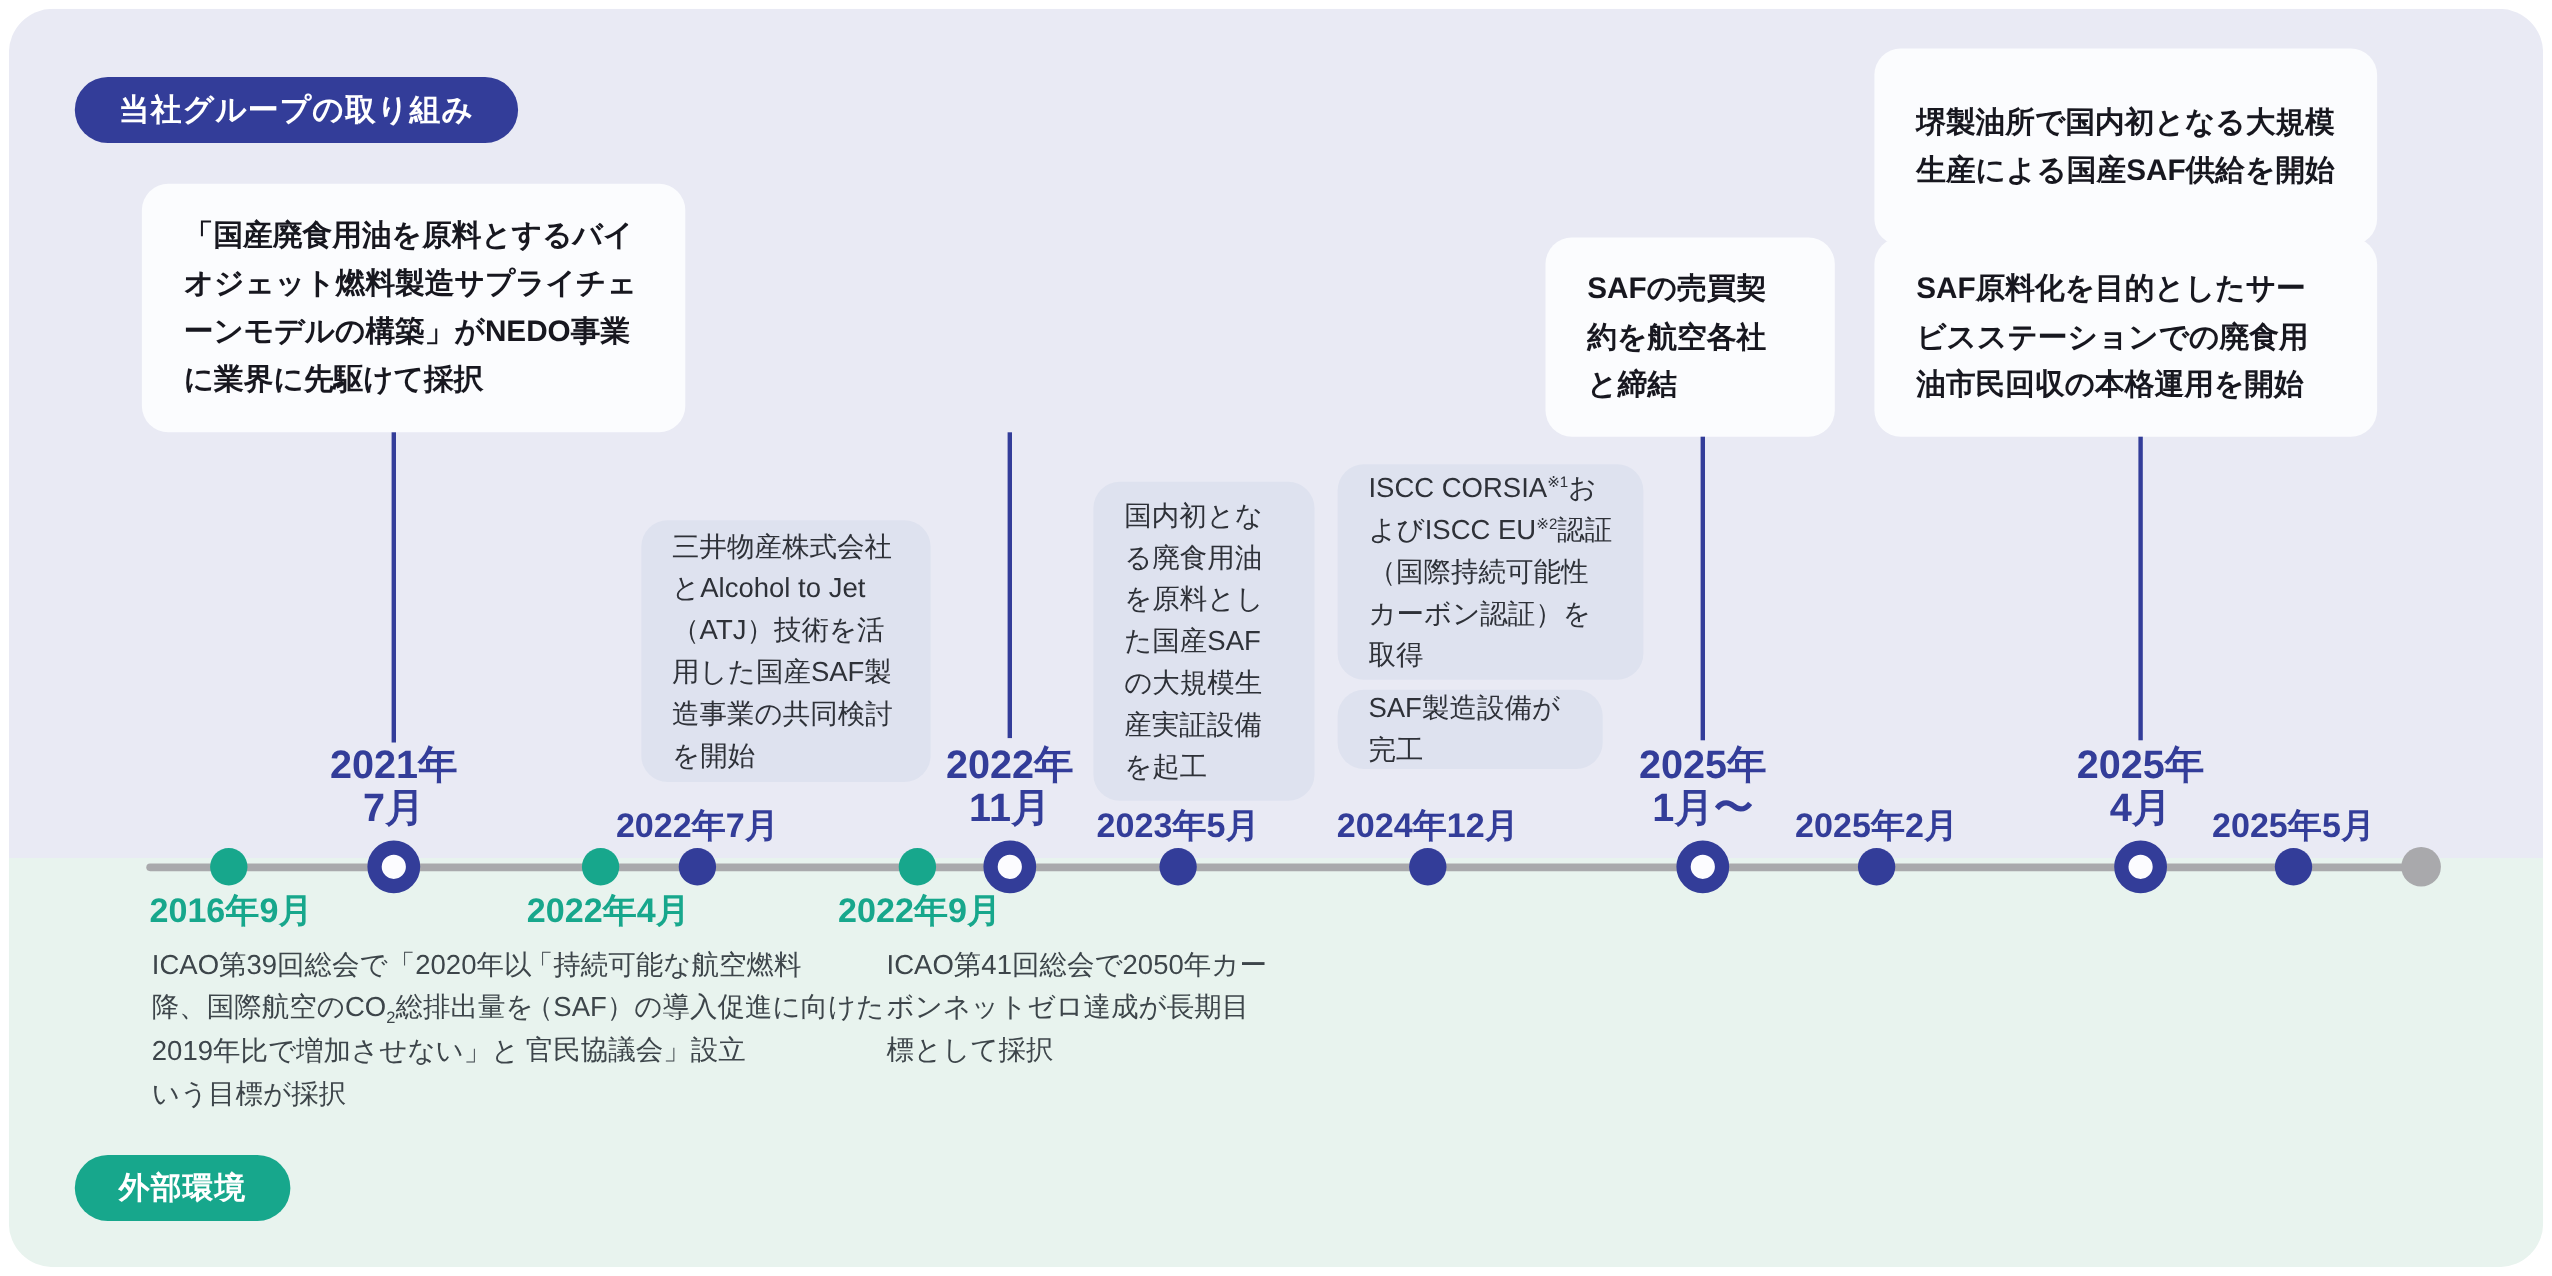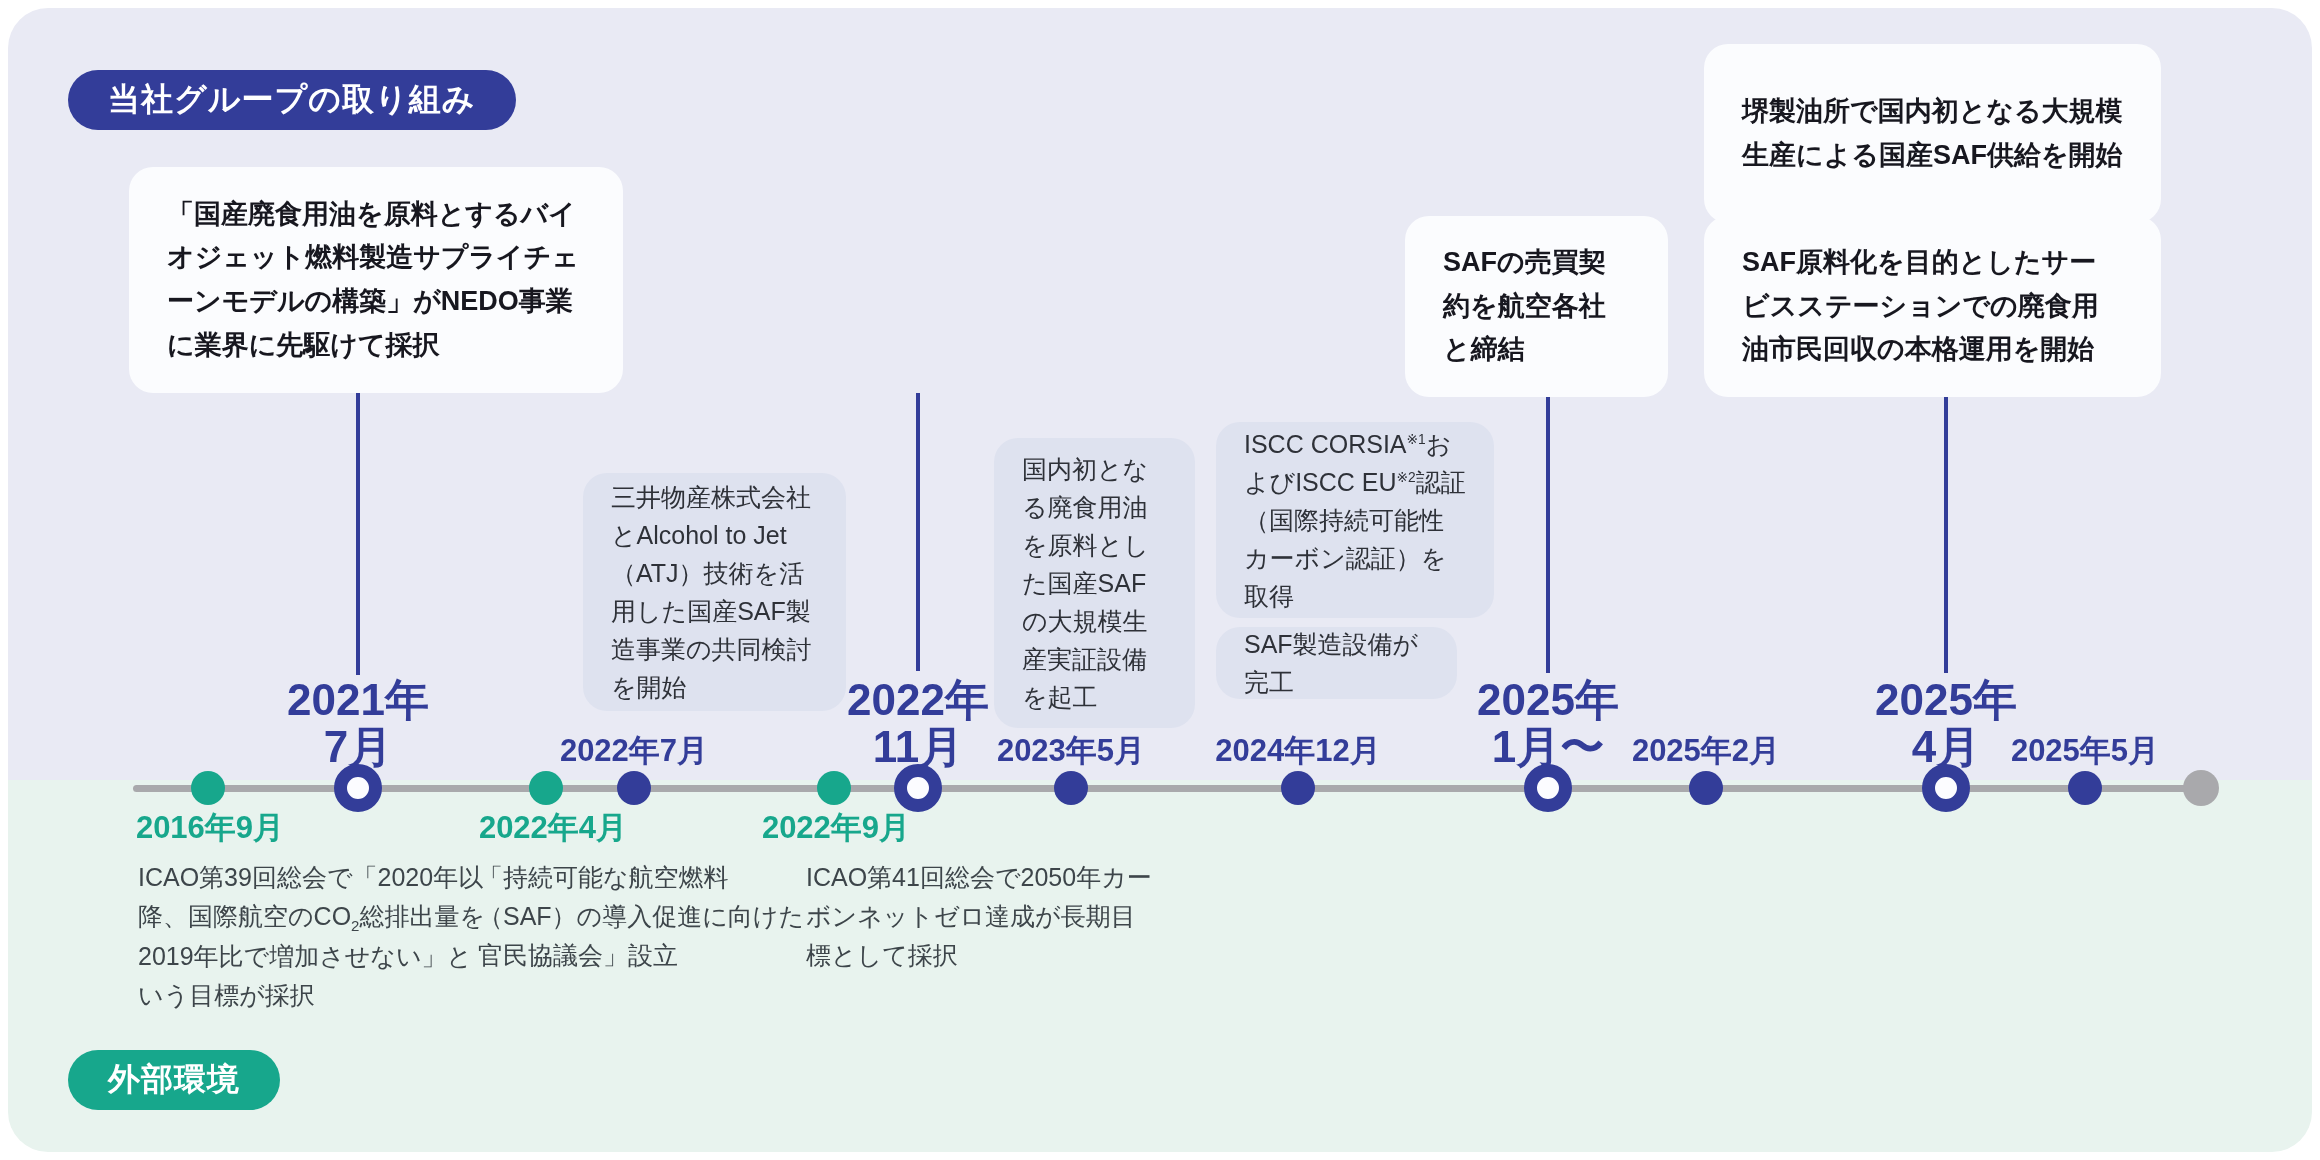--- a/index.html
+++ b/index.html
@@ -16,21 +16,21 @@
   }
   *{margin:0;padding:0;box-sizing:border-box;}
   html,body{width:2320px;height:1160px;background:#ffffff;overflow:hidden;}
   body{font-family:"Liberation Sans","DejaVu Sans",sans-serif;}
   #stage{position:relative;width:2320px;height:1160px;background:#ffffff;}
   #panel{position:absolute;left:8px;top:8px;right:8px;bottom:8px;border-radius:40px;overflow:hidden;}
   .panel-top{position:absolute;left:0;top:0;right:0;height:772px;background:var(--lavender);}
   .panel-bottom{position:absolute;left:0;top:772px;right:0;bottom:0;background:var(--mint);}
 
   .badge{position:absolute;height:60px;border-radius:30px;display:flex;align-items:center;justify-content:center;
-         color:#ffffff;font-weight:bold;font-size:32px;padding:0 40px;letter-spacing:1px;}
+         color:#ffffff;font-weight:bold;font-size:28px;padding:0 40px;letter-spacing:1px;}
   .badge-group{left:60px;top:62px;background:var(--indigo);}
   .badge-ext{left:60px;top:1042px;background:var(--teal);}
 
   .card{position:absolute;border-radius:24px;display:flex;align-items:center;}
   .card-white{background:var(--card-white);font-weight:bold;font-size:27px;line-height:1.62;color:var(--text-strong);padding:24px 38px;}
   .card-gray{background:var(--card-gray);font-size:25px;line-height:1.52;color:var(--text-soft);padding:22px 28px;}
   .card p{width:100%;}
   sup{font-size:0.55em;vertical-align:super;}
   sub{font-size:0.6em;vertical-align:sub;}
 
@@ -39,21 +39,21 @@
   .tl-line{position:absolute;left:125px;top:777px;width:2070px;height:7px;border-radius:4px;background:var(--line-gray);}
 
   .dot{position:absolute;top:780px;border-radius:50%;transform:translate(-50%,-50%);}
   .dot-teal{width:34px;height:34px;background:var(--teal);}
   .dot-blue{width:34px;height:34px;background:var(--indigo);}
   .dot-ring{width:48px;height:48px;background:#fcfcff;border:13px solid var(--indigo);}
   .dot-end{width:36px;height:36px;background:var(--line-gray);}
 
   .date-above{position:absolute;color:var(--indigo);font-weight:bold;text-align:center;transform:translateX(-50%);white-space:nowrap;}
   .date-single{font-size:31px;top:722px;}
-  .date-big{font-size:44px;line-height:1.07;top:668px;}
+  .date-big{font-size:36px;line-height:1.07;top:668px;}
   .date-below{position:absolute;color:var(--teal);font-weight:bold;font-size:31px;top:799px;transform:translateX(-50%);white-space:nowrap;}
 
   .ext-text{position:absolute;font-size:25px;line-height:1.56;color:var(--text-ext);}
 </style>
 </head>
 <body>
 
 <div id="stage">
   <div id="panel">
     <div class="panel-top"></div>

